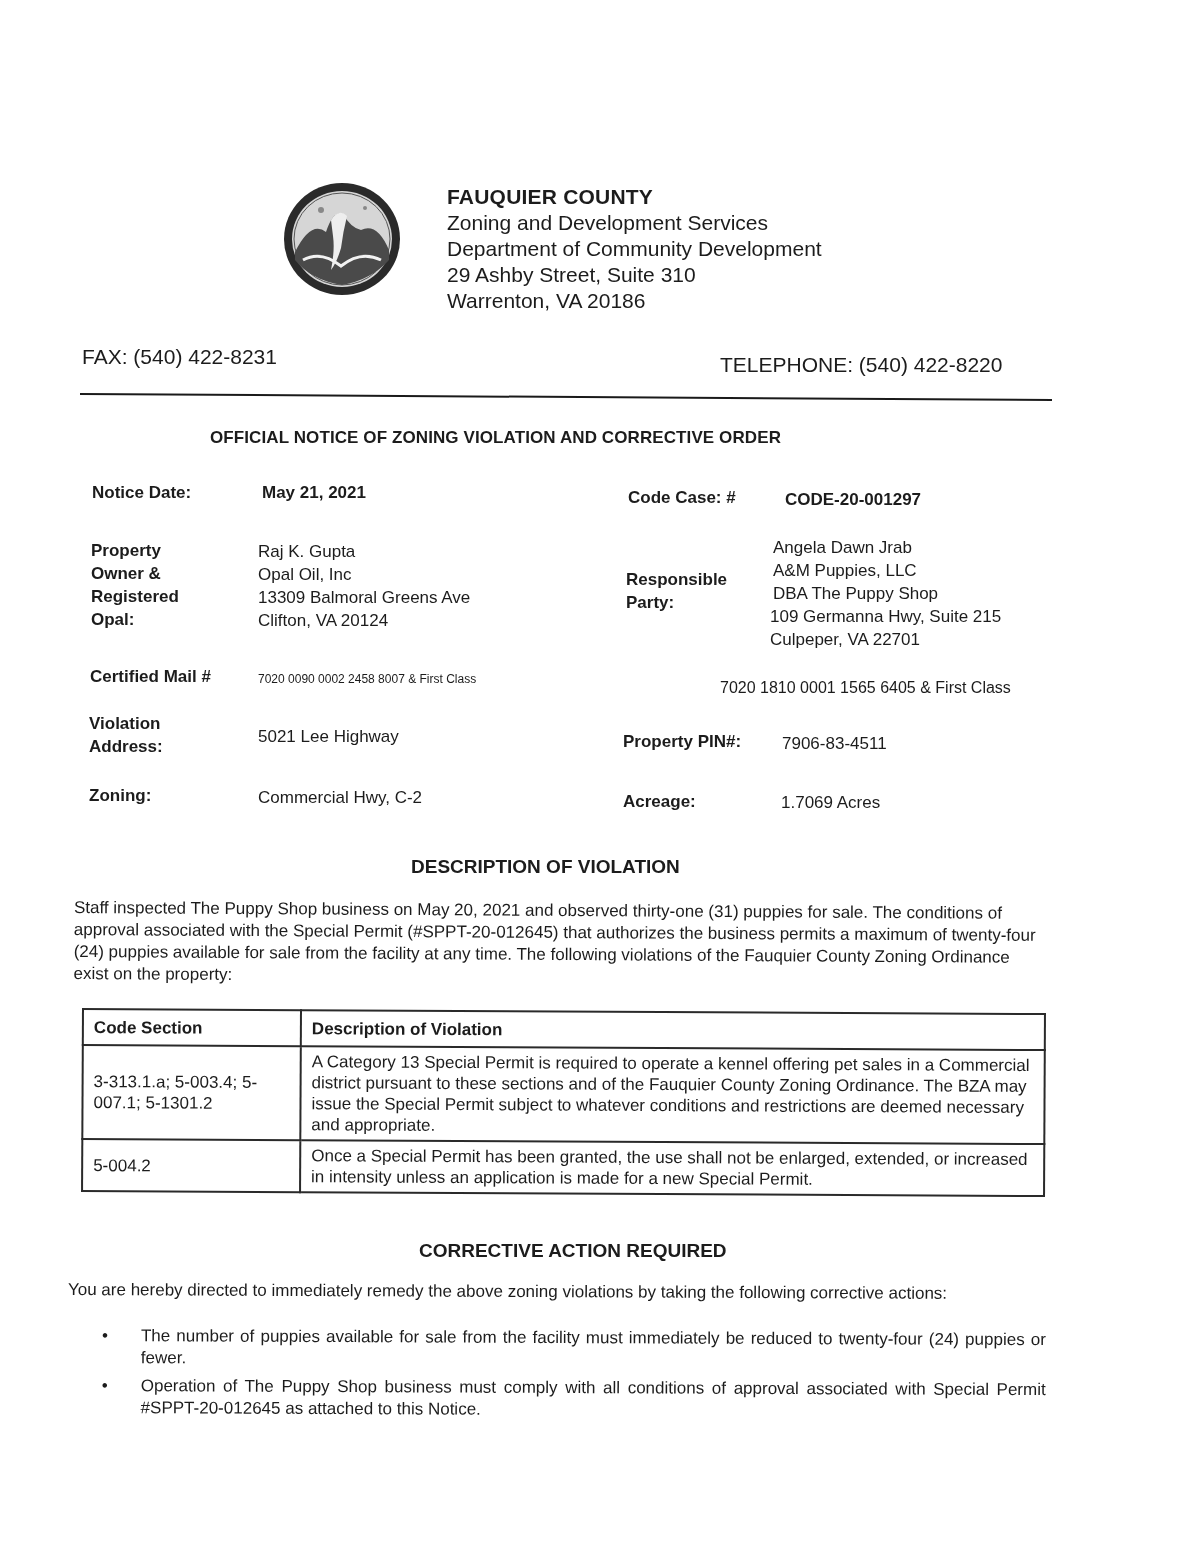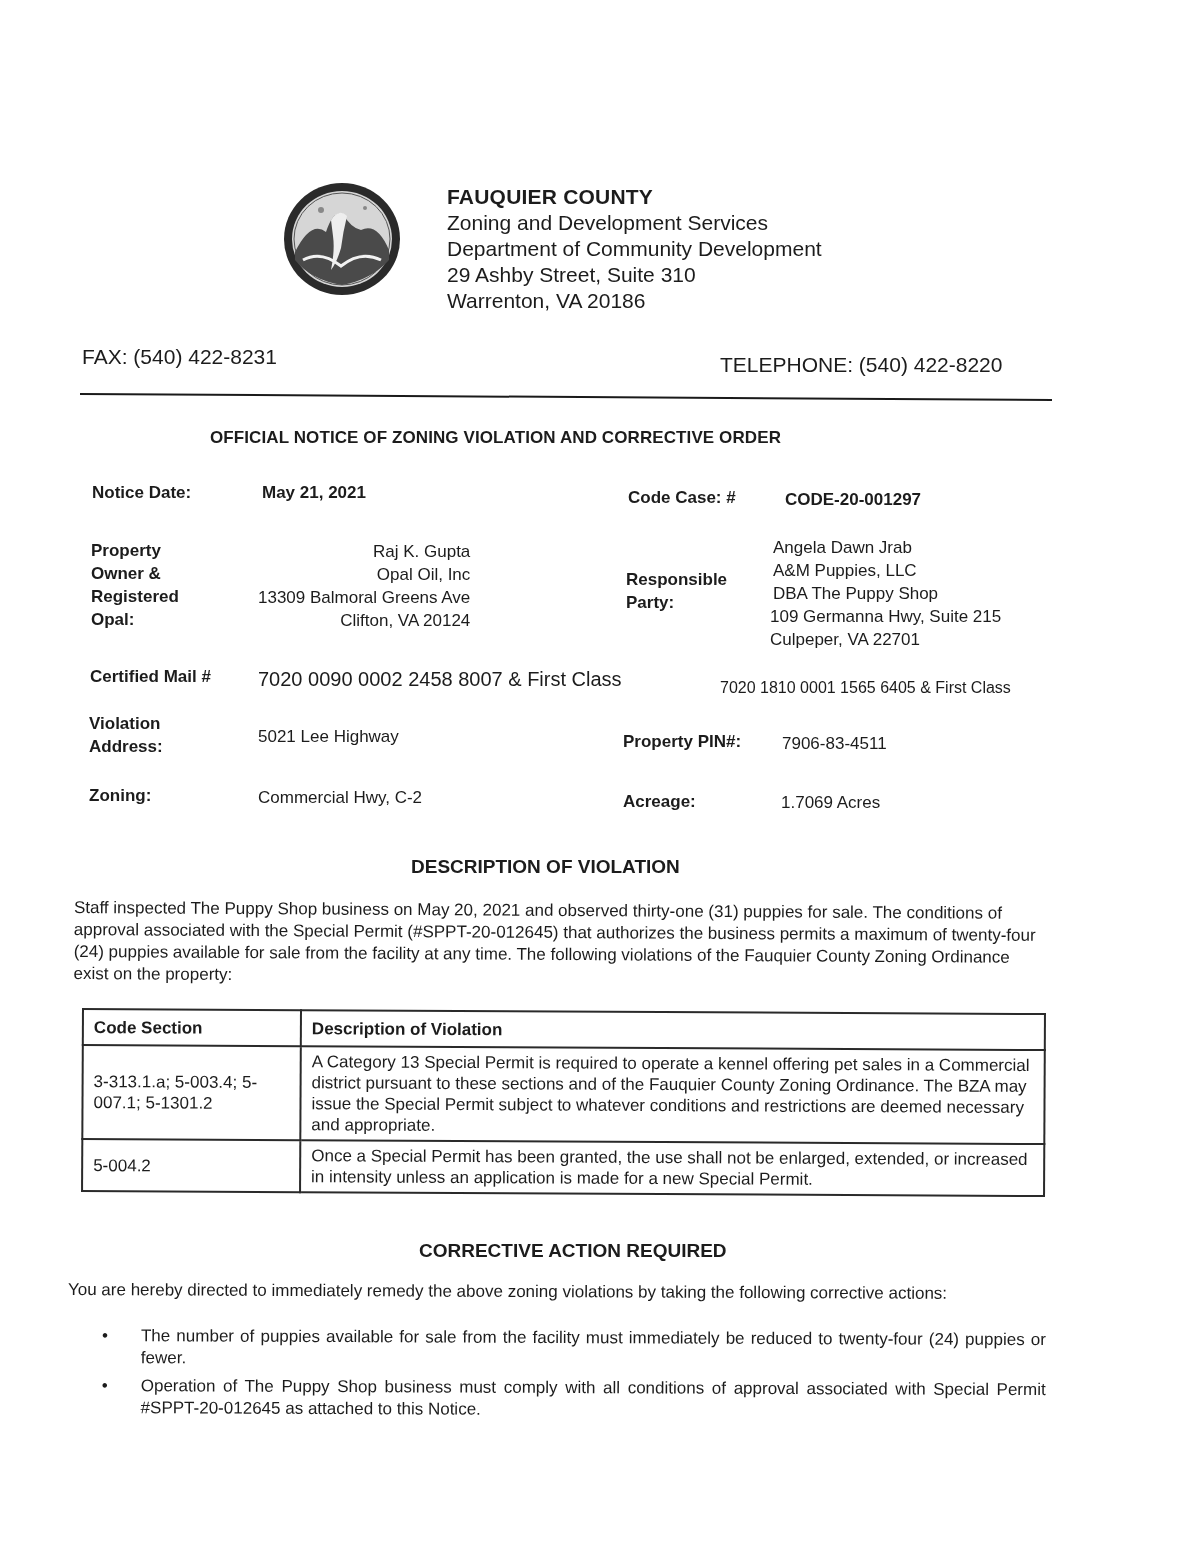--- a/index.html
+++ b/index.html
@@ -67,29 +67,29 @@
     .val {
       font-size: 17px;
       line-height: 23px;
     }
     .lbl-notice { left: 92px; top: 481px; }
     .val-notice { left: 262px; top: 481px; font-weight: bold; }
     .lbl-case { left: 628px; top: 486px; }
     .val-case { left: 785px; top: 488px; font-weight: bold; }
 
     .lbl-owner { left: 91px; top: 539px; }
-    .val-owner { left: 258px; top: 540px; text-align: right; }
+    .val-owner { left: 258px; top: 540px; }
 
     .lbl-resp { left: 626px; top: 568px; }
     .val-resp { left: 770px; top: 536px; }
     .val-resp .line { display: block; }
     .val-resp .line.indent { padding-left: 3px; }
 
     .lbl-cert { left: 90px; top: 665px; }
-    .val-cert1 { left: 258px; top: 668px; font-size: 20px; }
+    .val-cert1 { left: 258px; top: 668px; font-size: 12px; }
     .val-cert2 { left: 720px; top: 676px; font-size: 16px; }
 
     .lbl-viol { left: 89px; top: 712px; }
     .val-viol { left: 258px; top: 725px; }
     .lbl-pin { left: 623px; top: 730px; }
     .val-pin { left: 782px; top: 732px; }
 
     .lbl-zone { left: 89px; top: 784px; }
     .val-zone { left: 258px; top: 786px; }
     .lbl-acre { left: 623px; top: 790px; }

